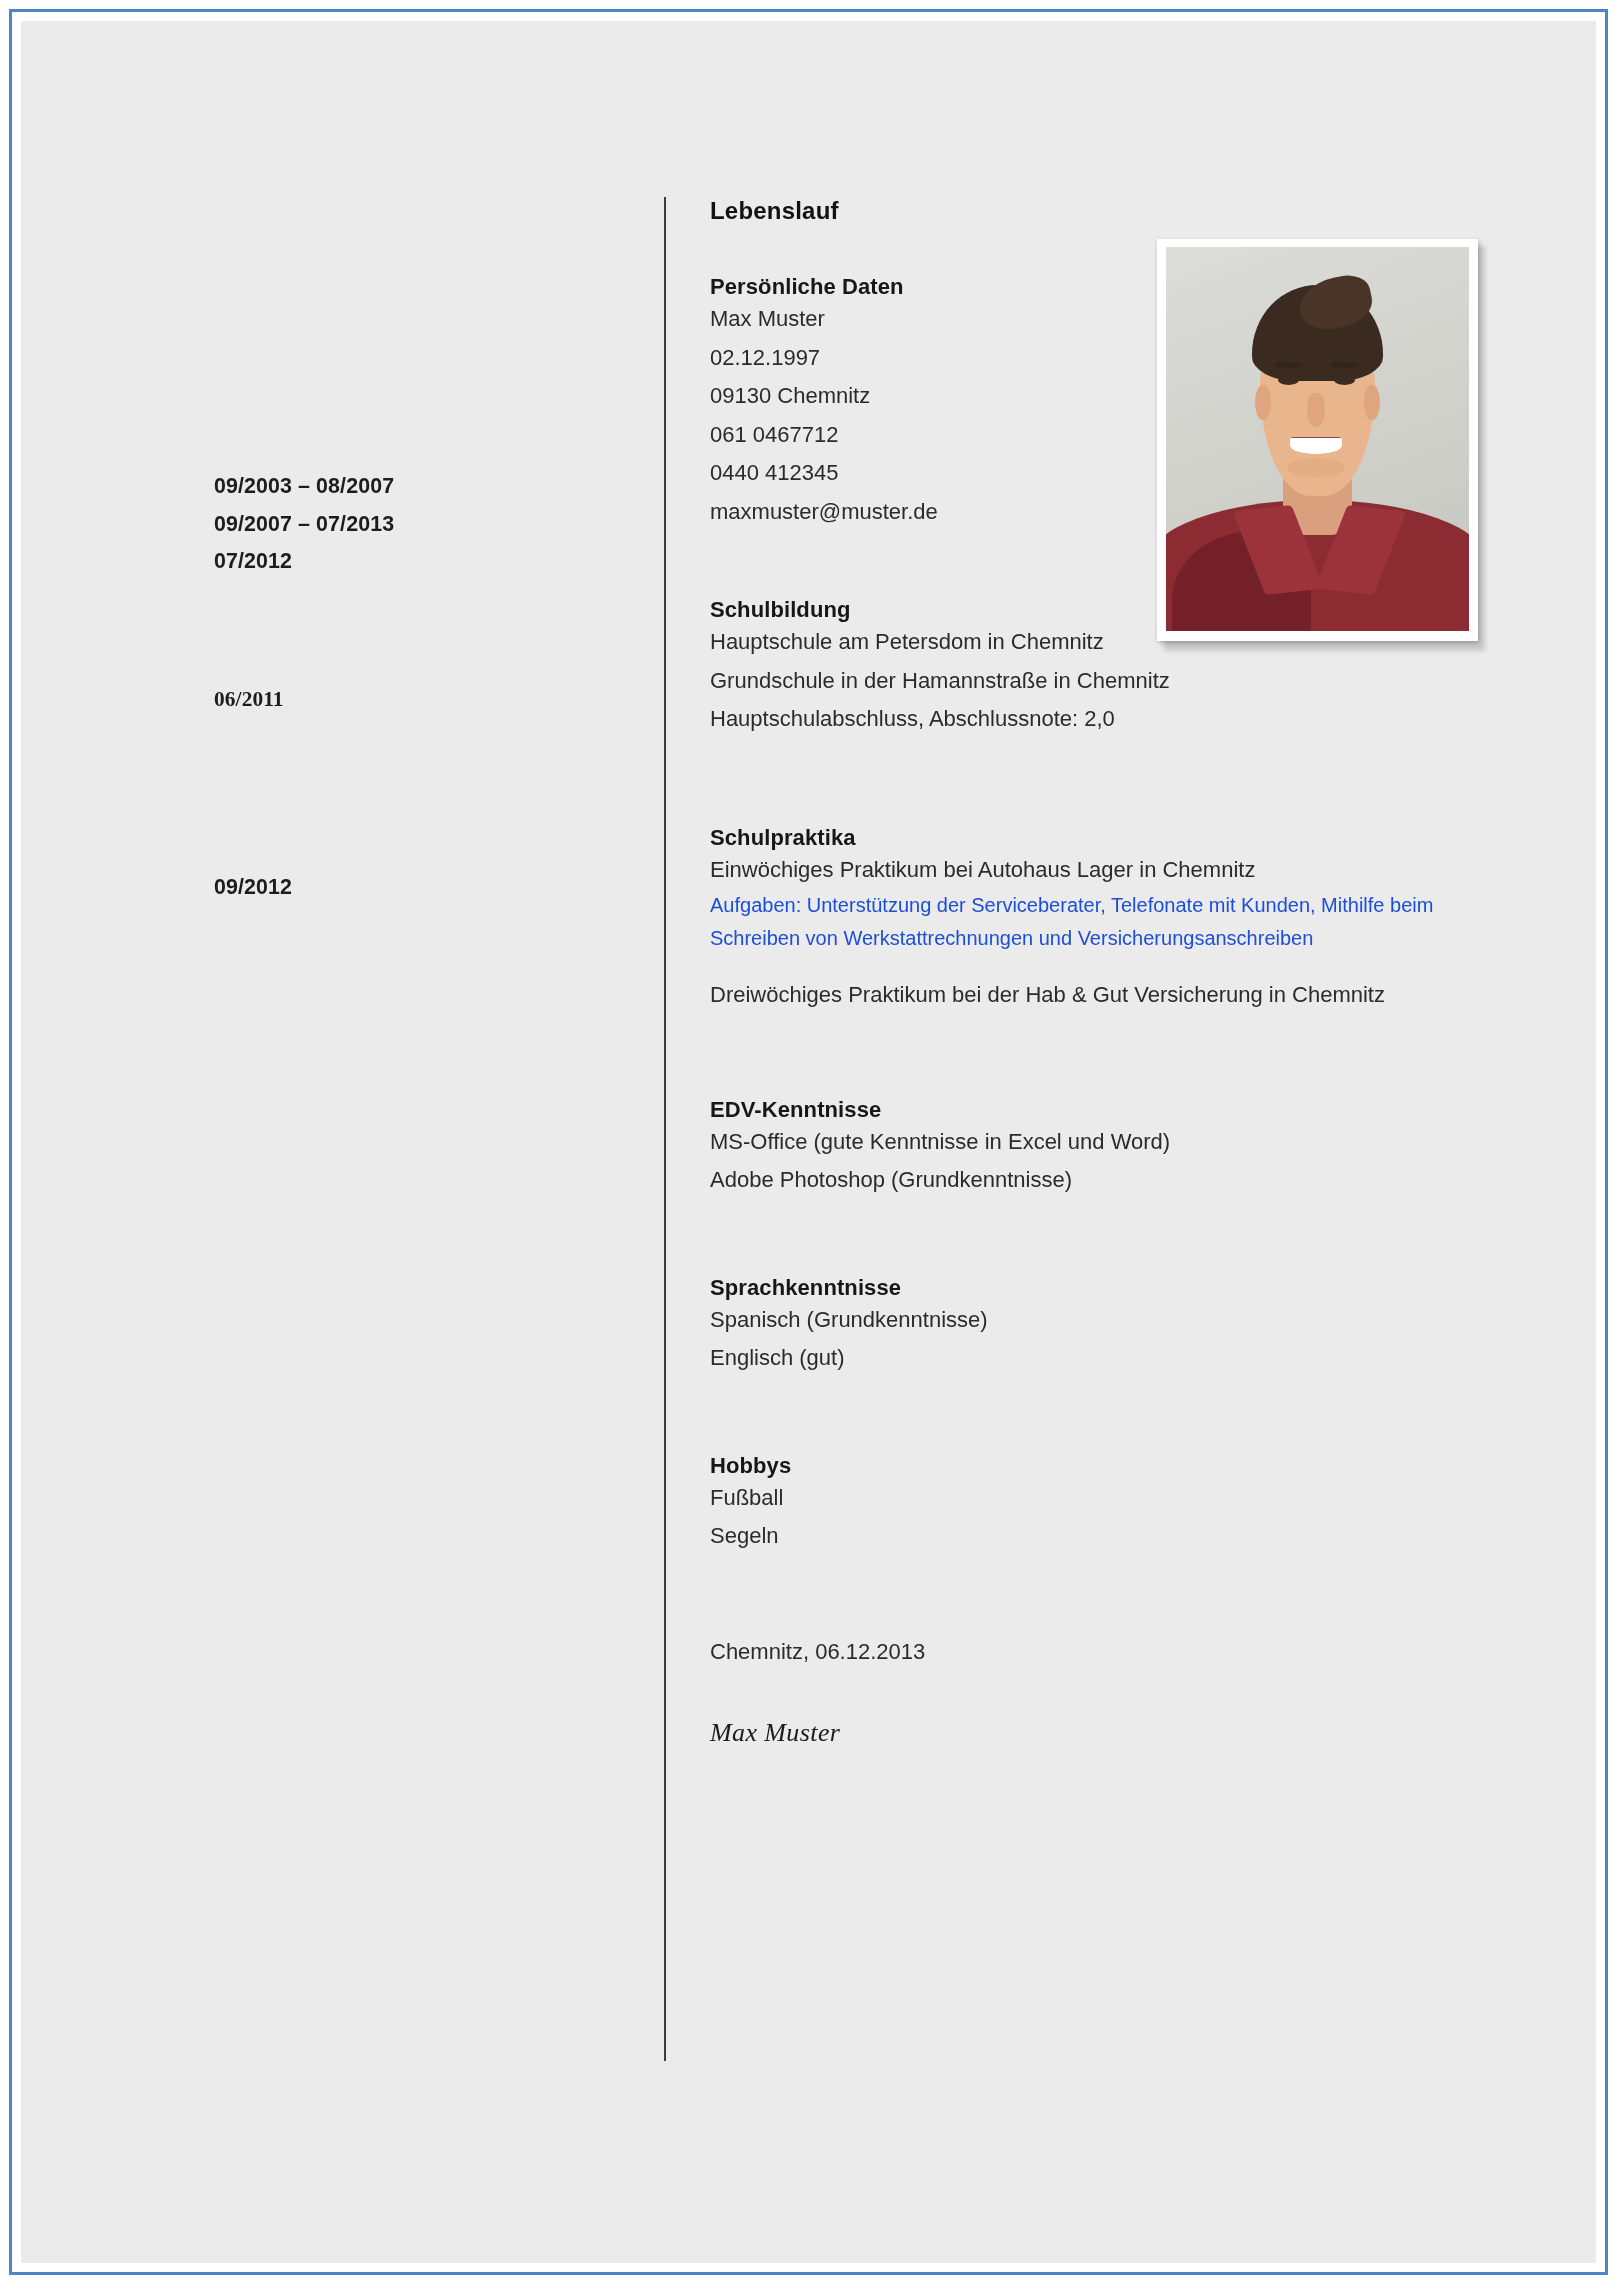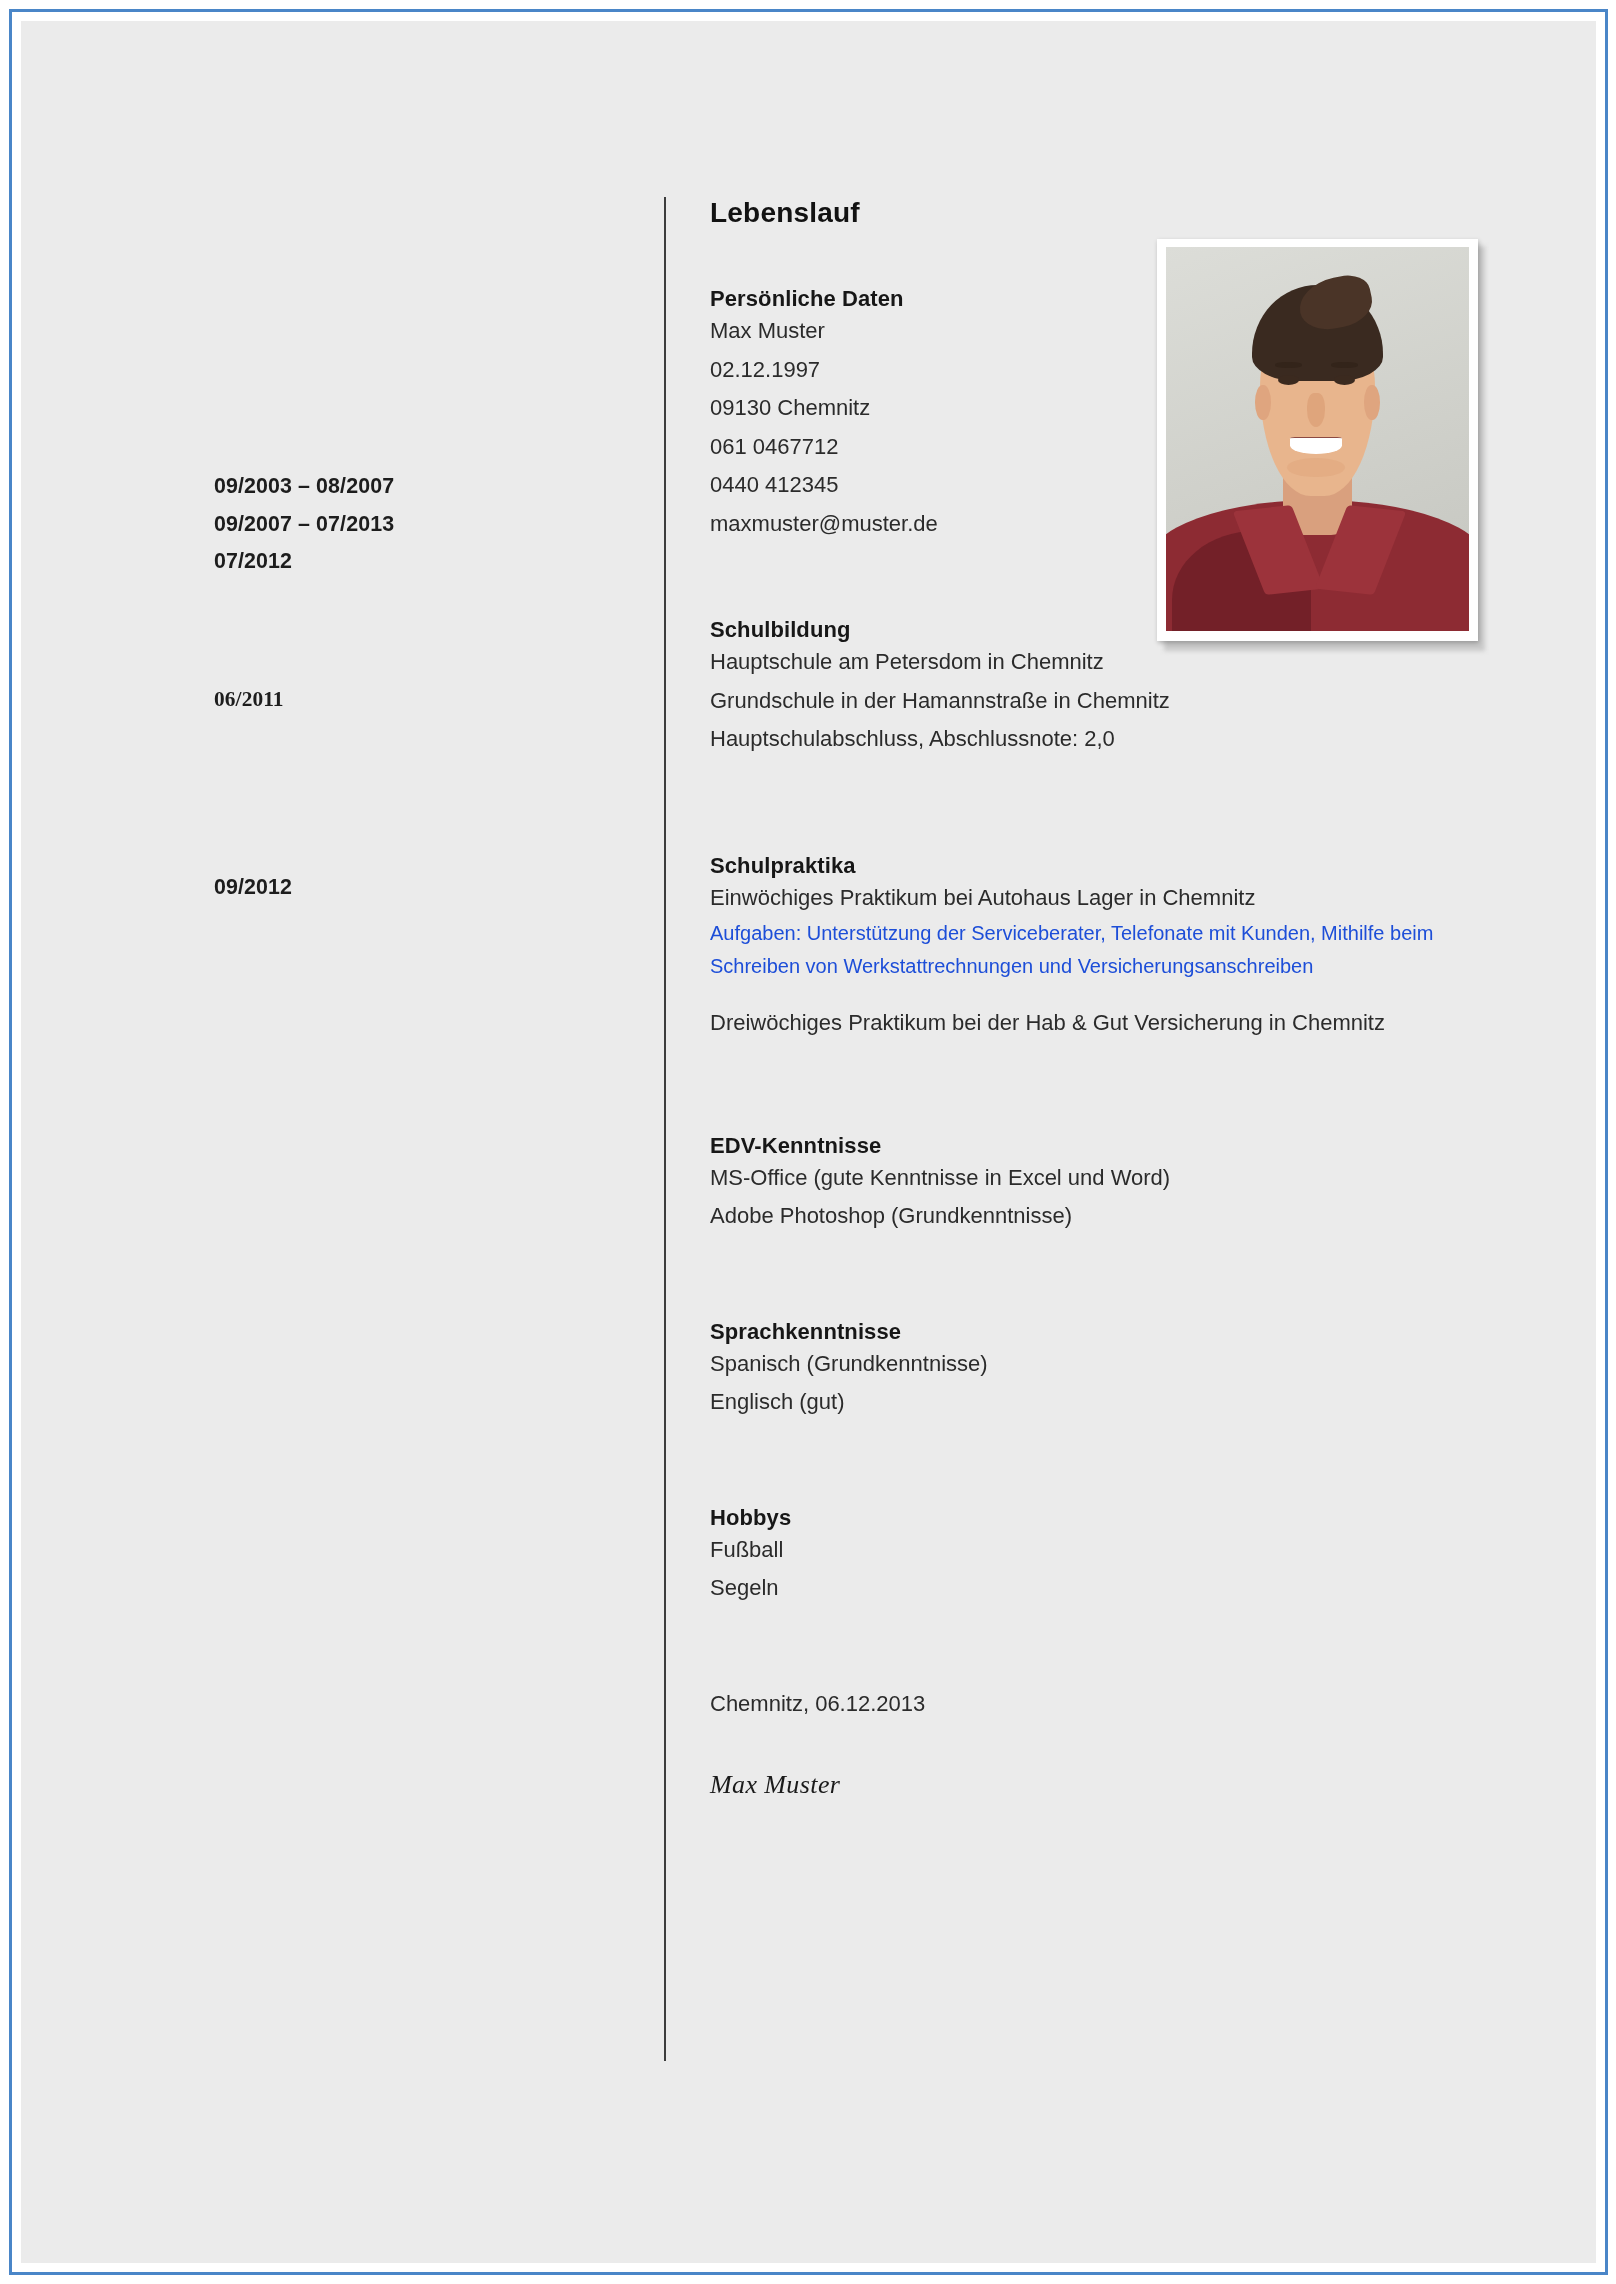--- a/index.html
+++ b/index.html
@@ -77,28 +77,28 @@
   }
 
   
   .right-col {
     position: absolute;
     left: 689px;
     top: 176px;
     width: 843px;
   }
   .title {
-    font-size: 28px;
+    font-size: 24px;
     font-weight: bold;
     color: #121212;
     margin: 0 0 0 0;
     letter-spacing: 0.2px;
   }
   .section {
-    margin-top: 12px;
+    margin-top: 4px;
   }
   .sec-head {
     font-size: 22px;
     font-weight: bold;
     color: #171717;
     letter-spacing: 0.1px;
   }
   .line {
     font-size: 22px;
     color: #2b2b2b;

